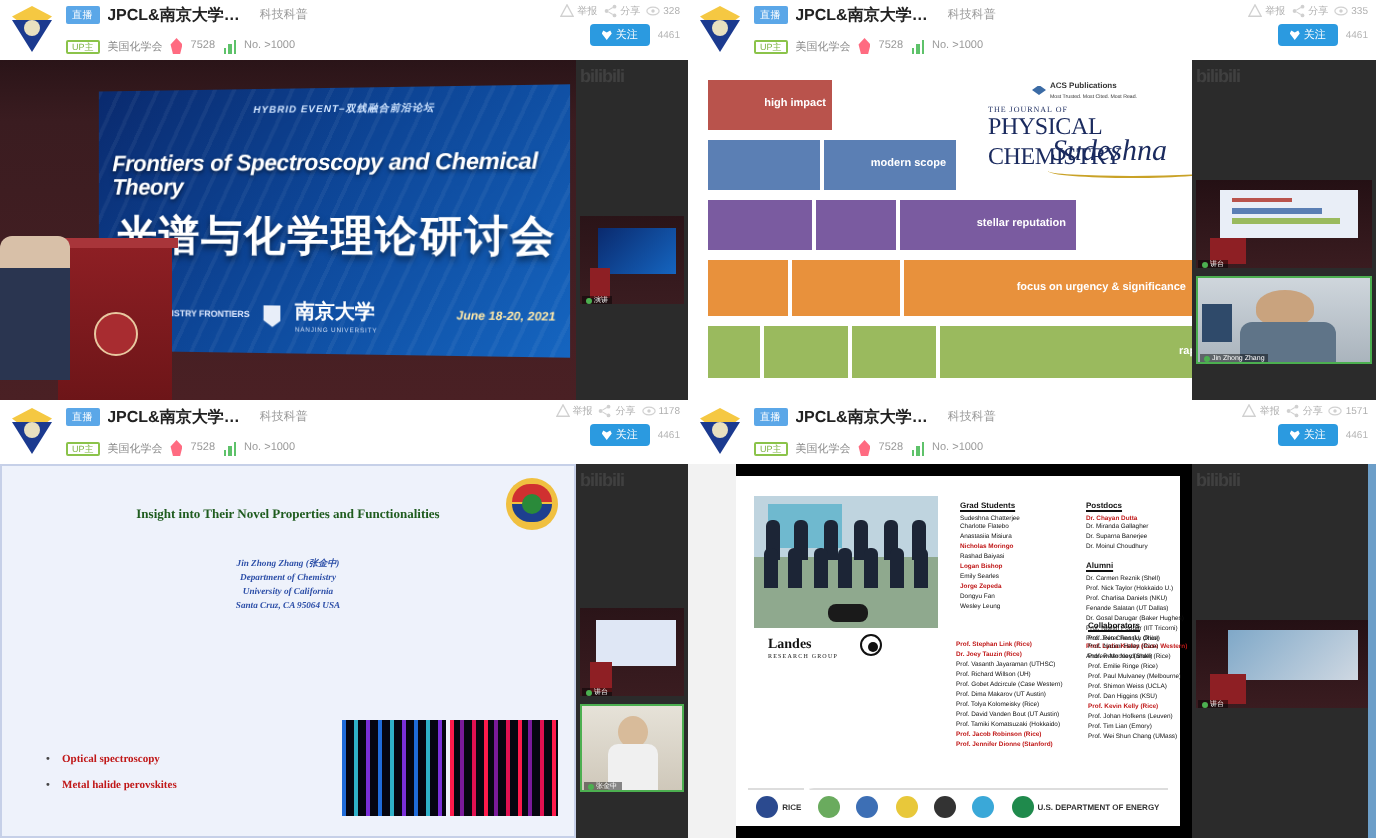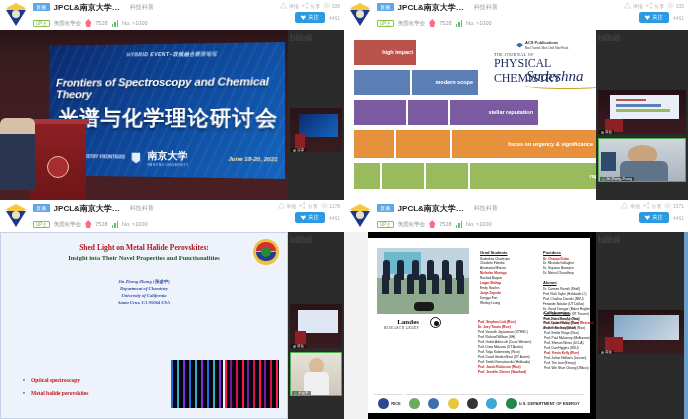--- a/index.html
+++ b/index.html
@@ -175,21 +175,21 @@
   .gphoto .row.r1 { top:18%; }
   .gphoto .row.r2 { top:40%; }
   .gphoto .p { width:7px; height:20px; background:#1c2536;
                border-radius:3px 3px 0 0; position:relative; }
   .gphoto .p::before { content:""; position:absolute; left:1.5px; top:-4px;
                        width:4px; height:4px; border-radius:50%; background:#c9a customs; }
   .gphoto .dog { position:absolute; left:40%; bottom:4%; width:20px; height:9px;
                  background:#1a1a1a; border-radius:4px; }
   .landes { position:absolute; left:16px; top:80px; font-size:7px;
             font-weight:bold; color:#111;
-            font-family:"Liberation Serif",serif;text-align:right; }
+            font-family:"Liberation Serif",serif; }
   .landes small { display:block; font-size:3px; letter-spacing:.6px;
                   font-weight:normal; }
   .lcirc { position:absolute; left:62px; top:79px; width:11px; height:11px;
            border:1.2px solid #111; border-radius:50%; }
   .lcirc::after { content:""; position:absolute; left:2.5px; top:2.5px;
                   width:5px; height:5px; background:#111; border-radius:50%; }
   .col-h { font-size:4px; font-weight:bold; color:#111;
            text-decoration:underline; margin-bottom:1.5px; }
   .nlist { font-size:3.2px; line-height:1.55; color:#111; }
   .nlist .hi { color:#c01818; font-weight:bold; }
@@ -489,21 +489,20 @@
             <span>关注</span>
           </span>
           <span class="fcount">4461</span>
         </div>
       </div>
     </div>
 
     <div class="stage" style="top:32px">
       <div class="slide-wrap">
         <div class="pslide">
-          <div class="pt1">Shed Light on Metal Halide Perovskites:</div>
           <div class="pt2">Insight into Their Novel Properties and Functionalities</div>
           <div class="pauth">
             <span>Jin Zhong Zhang (张金中)</span><br>
             <span>Department of Chemistry</span><br>
             <span>University of California</span><br>
             <span>Santa Cruz, CA 95064 USA</span>
           </div>
           <div class="ucsc">
             <div class="r"></div>
               <div class="b"></div>

